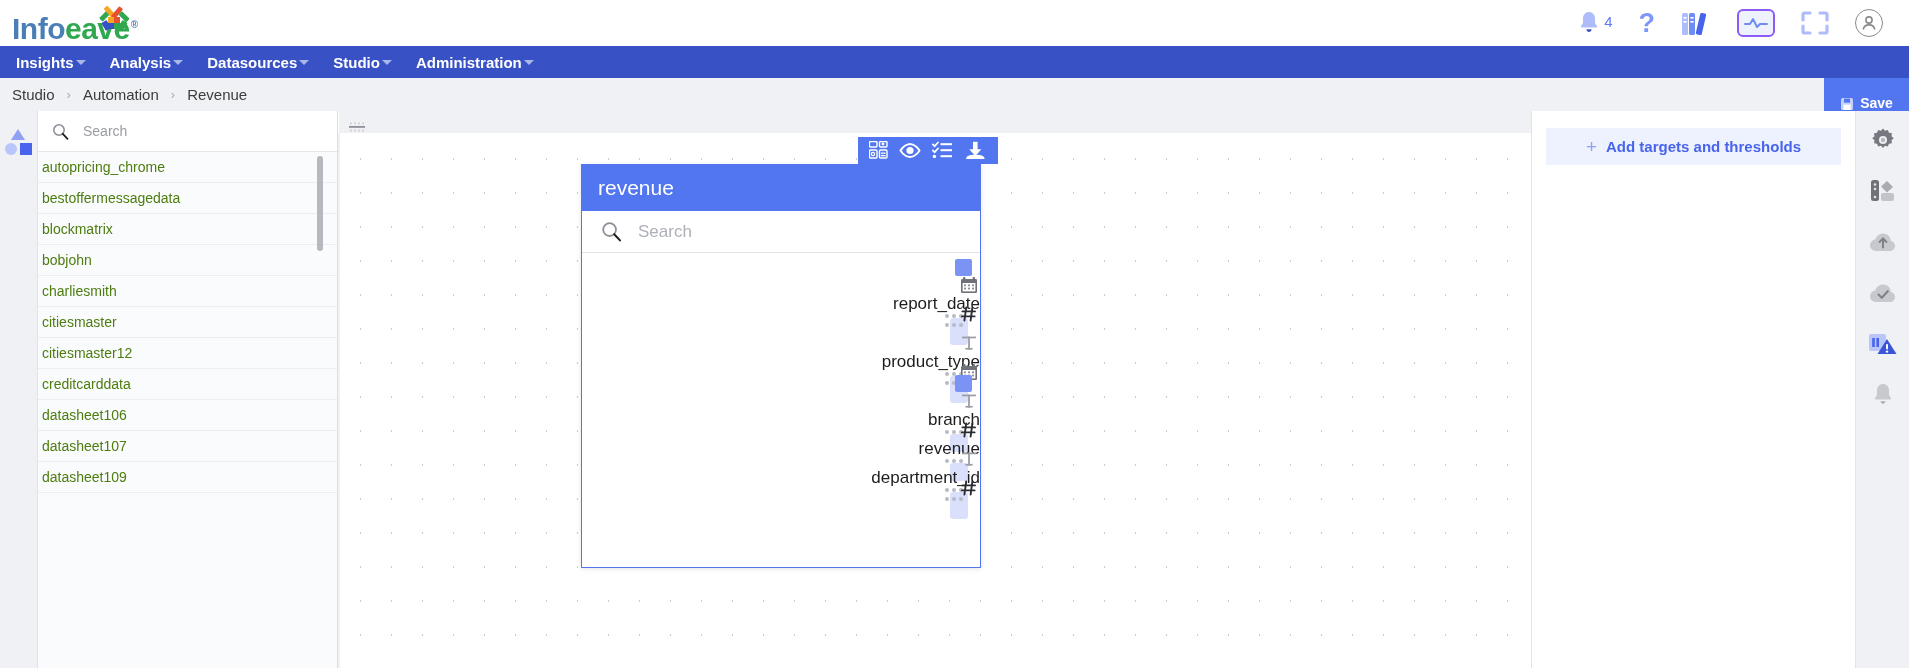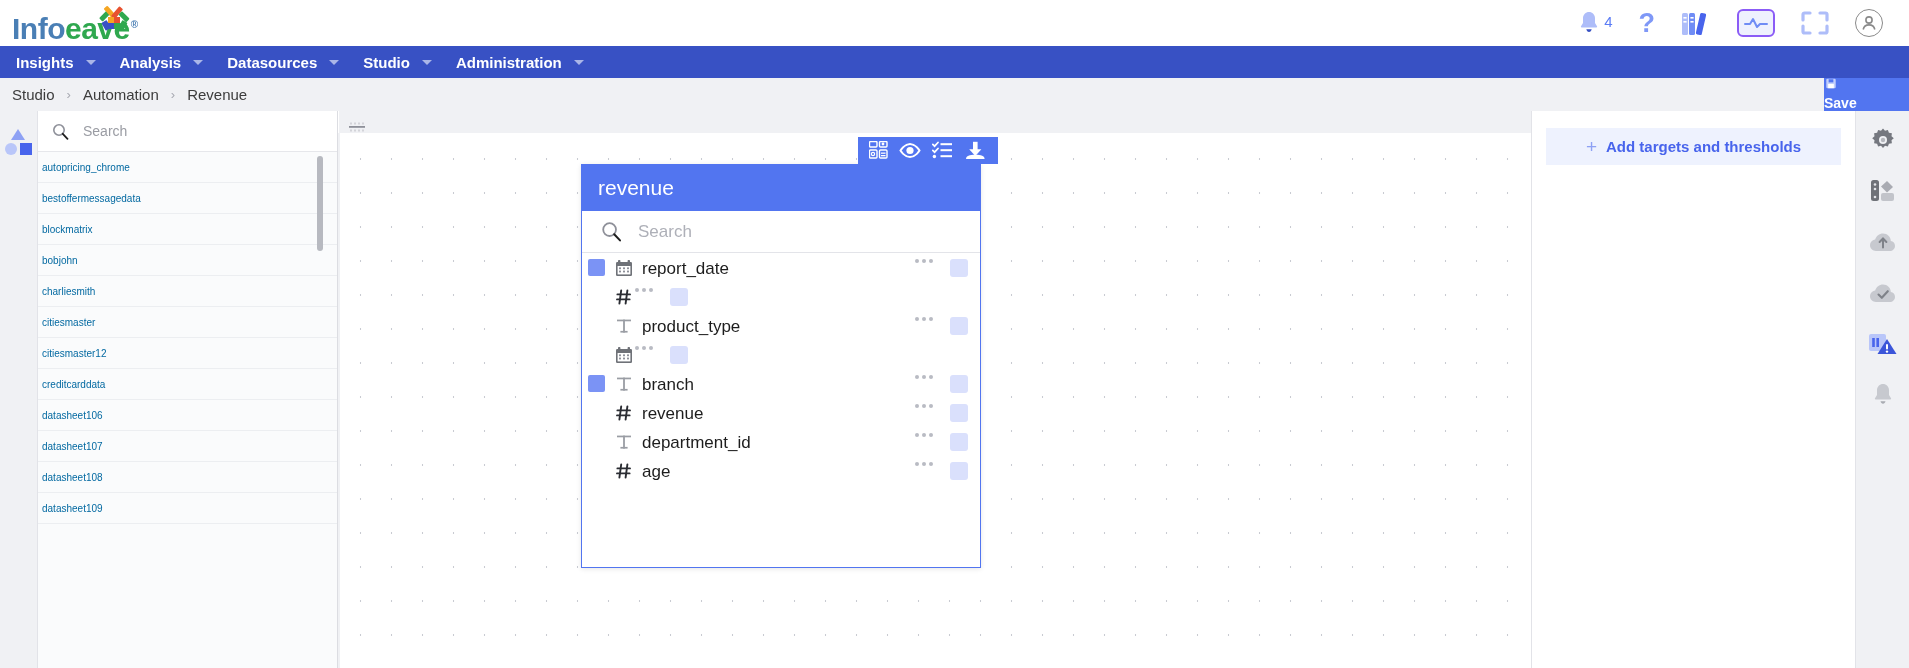--- a/index.html
+++ b/index.html
@@ -68,21 +68,21 @@
   
   .navbar {
     position: absolute; top: 46px; left: 0;
     width: 1909px; height: 32px;
     background: #3851c4;
     display: flex; align-items: center;
     z-index: 39;
   }
   .nav-item {
     color:#ffffff; font-size:15px; font-weight:bold;
-    display:flex; align-items:center; gap:12px;
+    display:flex; align-items:center; gap:2px;
     padding: 0 12px; height: 32px; cursor: pointer;
     white-space: nowrap;
   }
   .nav-item:first-child { margin-left: 4px; }
   .caret {
     width:0;height:0;
     border-left:5px solid transparent;
     border-right:5px solid transparent;
     border-top:5px solid #aab6e8;
   }
@@ -96,24 +96,23 @@
     z-index: 38;
   }
   .crumb { font-size:15px; color:#3c3c3c; padding:0 0 0 0; cursor:pointer; }
   .crumb-sep { color:#a8aab2; font-size:13px; margin: 0 12px; }
   .crumbs-inner { display:flex; align-items:center; margin-left:12px; }
 
   .save-btn {
     position:absolute; right:0; top:78px;
     width:85px; height:33px;
     background:#5275f0; color:#fff;
-    display:flex; align-items:flex-start; justify-content:center;
+    display:flex; align-items:flex-end; justify-content:center;
     gap:6px; font-size:14px; font-weight:bold; cursor:pointer;
     z-index: 41;
-    flex-direction: column;
   }
 
   
   .left-rail {
     position:absolute; top:111px; left:0;
     width:38px; height:557px;
     background:#f0f1f4;
     border-right:1px solid #e2e3e8;
     z-index: 30;
   }
@@ -136,21 +135,21 @@
   }
   .ds-search input {
     border:none; outline:none; background:transparent;
     font-size:14px; color:#333; width:220px;
     font-family:"Liberation Sans", sans-serif;
   }
   .ds-search input::placeholder { color:#9a9ca3; }
   .ds-list { position:relative; }
   .ds-item {
     height:31px; display:flex; align-items:center;
-    padding-left:4px; font-size:10px; color:#0369a1;
+    padding-left:4px; font-size:14px; color:#4d7c0f;
     border-bottom:1px solid #eceef1;
     background:#fafbfc; cursor:pointer;
   }
   .ds-scrollbar {
     position:absolute; right:14px; top:45px;
     width:6px; height:95px; border-radius:3px;
     background:#b7b9c0;
   }
 
   
@@ -219,22 +218,22 @@
     padding-left:19px;
   }
   .widget-search input {
     border:none; outline:none; background:transparent;
     font-size:17px; color:#333; width:290px;
     font-family:"Liberation Sans", sans-serif;
   }
   .widget-search input::placeholder { color:#aeb0b8; }
   .field-list { padding-top:6px; }
   .field-row {
-    height:29px; display:flex; align-items:flex-start;
-    padding-left:6px; cursor:pointer;
+    height:29px; display:flex; align-items:flex-end;
+    padding-left:6px; cursor:pointer;flex-direction:column;
   }
   .field-sel {
     width:17px; height:17px; border-radius:2px; flex:none;
     margin-right:8px;
   }
   .field-sel.on { background:#7b93f5; }
   .field-sel.off { background:transparent; }
   .field-type { width:22px; flex:none; display:flex; align-items:center; justify-content:center; color:#7a7d86; }
   .field-name { font-size:17px; color:#1d1d1d; margin-left:7px; flex:1; white-space:nowrap; }
   .field-dots { display:flex; gap:3px; margin-right:17px; }
@@ -426,23 +425,20 @@
         <span>citiesmaster12</span>
       </div>
       <div class="ds-item">
         <span>creditcarddata</span>
       </div>
       <div class="ds-item">
         <span>datasheet106</span>
       </div>
       <div class="ds-item">
         <span>datasheet107</span>
-      </div>
-      <div class="ds-item">
-        <span>datasheet108</span>
       </div>
       <div class="ds-item">
         <span>datasheet109</span>
       </div>
     </div>
   <div class="ds-scrollbar"></div>
 </div>
 
 <div class="canvas-head"></div>
 <div class="canvas"></div>
@@ -655,21 +651,20 @@
         <div class="field-type">
           <svg width="18" height="18" viewBox="0 0 18 18">
             <g stroke="#2b2d33" stroke-width="1.9" stroke-linecap="round">
               <line x1="6.2" y1="2.4" x2="4.4" y2="15.6"></line>
               <line x1="12.4" y1="2.4" x2="10.6" y2="15.6"></line>
               <line x1="2.4" y1="6.4" x2="15" y2="6.4"></line>
               <line x1="2" y1="11.4" x2="14.6" y2="11.4"></line>
             </g>
           </svg>
         </div>
-        <div class="field-name">age</div>
         <div class="field-dots">
           <i></i>
           <i></i>
           <i></i>
         </div>
         <div class="field-chip"></div>
       </div>
     </div>
 </div>
 

